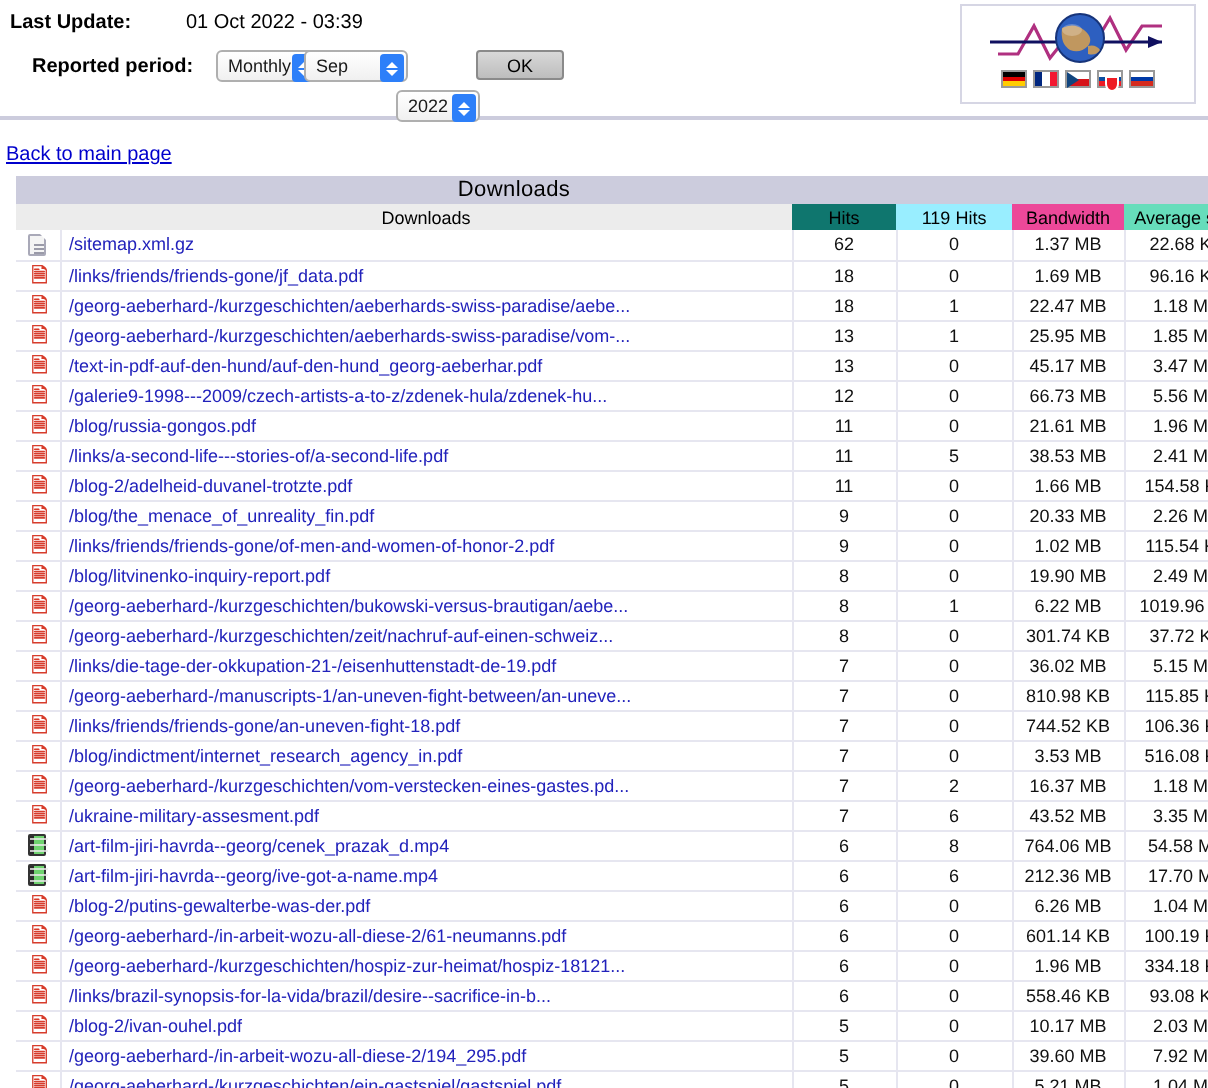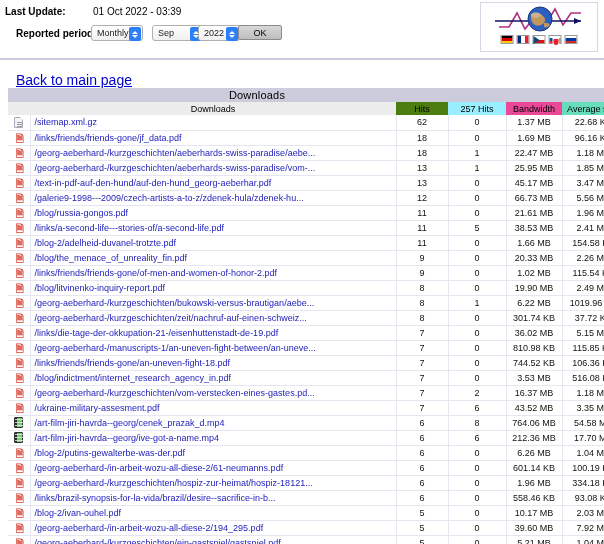--- a/index.html
+++ b/index.html
@@ -84,23 +84,23 @@
   }
   .sel .arrowbox .up,
   .sel .arrowbox .dn {
     width: 0; height: 0;
     border-left: 3px solid transparent;
     border-right: 3px solid transparent;
   }
   .sel .arrowbox .up { border-bottom: 3px solid #FFFFFF; margin-bottom: 1px; }
   .sel .arrowbox .dn { border-top: 3px solid #FFFFFF; }
 
-  #sel-period { left: 91px; width: 52px; text-align: center; }
+  #sel-period { left: 108px; width: 52px; text-align: center; }
   #sel-month  { left: 152px; width: 52px; }
-  #sel-year   { left: 198px; width: 42px; }
+  #sel-year   { left: 198px; width: 42px; margin-top: 20px; }
 
   .ok-btn {
     position: absolute;
     left: 238px; top: 25px;
     width: 44px; height: 15px;
     border: 1px solid #8a8a8a;
     border-radius: 2px;
     background: linear-gradient(#d8d8d8, #bdbdbd);
     font-size: 9px;
     color: #000;
@@ -146,22 +146,22 @@
   .flag-sk::after {
     content: ""; position: absolute; left: 3px; top: 1.5px;
     width: 5px; height: 6px; background: #EE1C25;
     border: 0.5px solid #FFF; border-radius: 0 0 50% 50%;
   }
   .flag-ru { background: linear-gradient(#FFF 0 33%, #0039A6 33% 66%, #D52B1E 66%); }
 
   
   .back-link {
     position: absolute;
-    left: 16px; top: 72px;
-    font-size: 14px;
+    left: 3px; top: 72px;
+    font-size: 10px;
     color: #0000CC;
     text-decoration: underline;
     cursor: pointer;
   }
 
   .table-wrap {
     position: absolute;
     left: 8px; top: 88px;
     width: 596px;
   }
@@ -187,21 +187,21 @@
   }
 
   .head-row td {
     height: 13px;
     font-size: 9px;
     text-align: center;
     color: #000000;
     vertical-align: middle;
   }
   .h-name { background: #ECECEC; }
-  .h-hits { background: #4d7c0f; }
+  .h-hits { background: #0f766e; }
   .h-hits206 { background: #99EEFF; }
   .h-bw { background: #ec4899; color: #FFFFFF; }
   .h-avg { background: #66DDBB; }
 
   .data-row td {
     height: 15px;
     font-size: 9px;
     border-bottom: 1px solid #E6E6F0;
     vertical-align: middle;
   }
@@ -372,21 +372,21 @@
     </colgroup>
     <tbody id="tbody-root">
       <tr class="title-row">
         <td colspan="4">Downloads</td>
         <td colspan="2"></td>
       </tr>
       <tr class="head-row">
         <td class="h-name"></td>
         <td class="h-name">Downloads</td>
         <td class="h-hits">Hits</td>
-        <td class="h-hits206">257 Hits</td>
+        <td class="h-hits206">119 Hits</td>
         <td class="h-bw">Bandwidth</td>
         <td class="h-avg">Average size</td>
       </tr>
     <tr class="data-row">
           <td class="c-icon"><span class="ficon ficon-generic"></span></td>
           <td class="c-name"><a>/sitemap.xml.gz</a></td>
           <td class="c-num">62</td>
           <td class="c-num">0</td>
           <td class="c-num">1.37 MB</td>
           <td class="c-num">22.68 KB</td>

